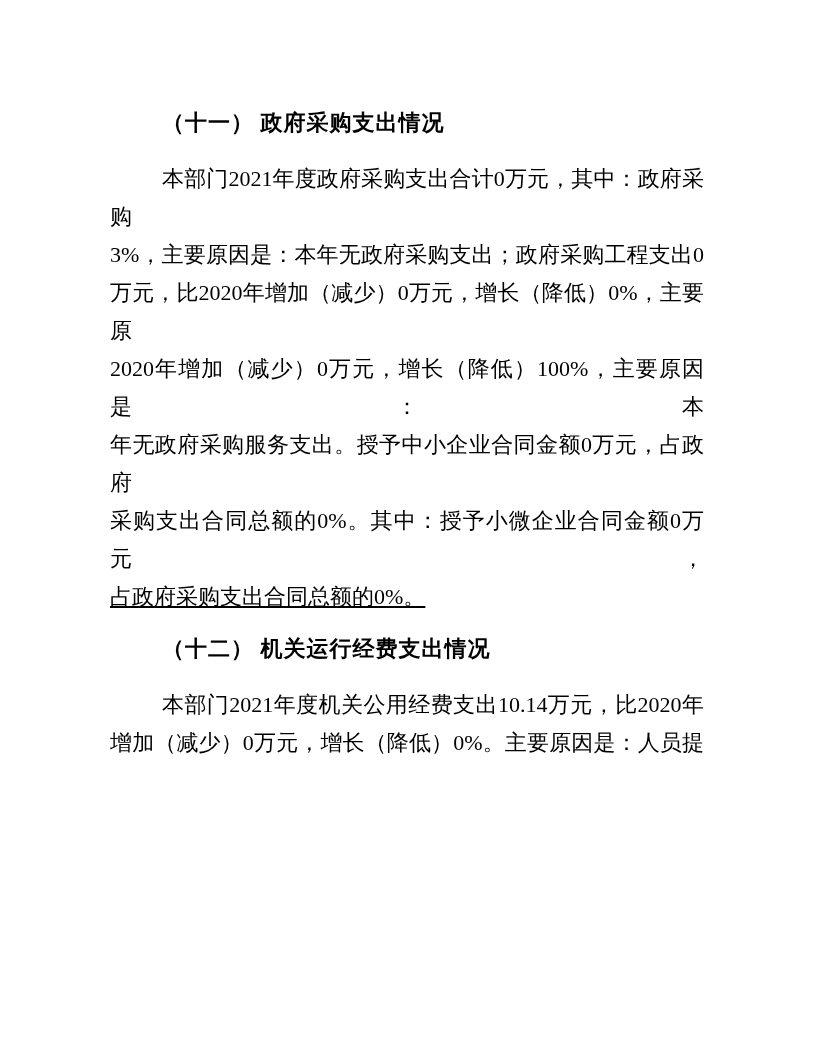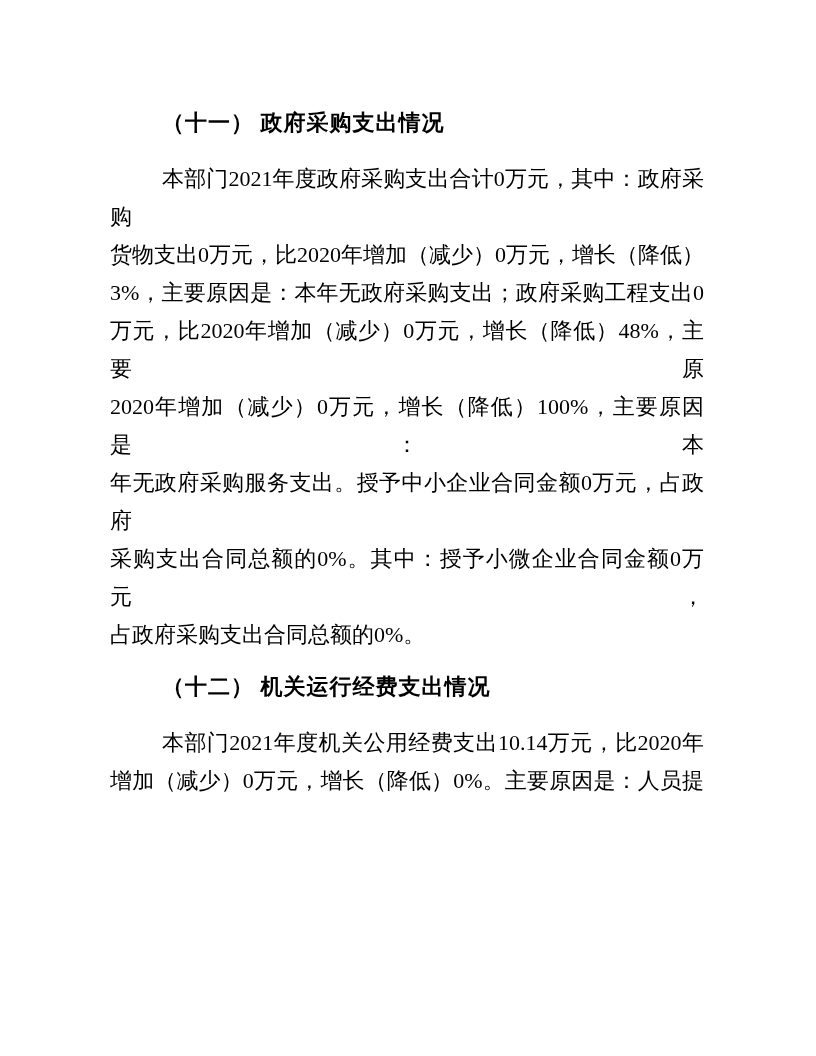--- a/index.html
+++ b/index.html
@@ -41,36 +41,36 @@
     text-align: justify;
     text-align-last: justify;
     -moz-text-align-last: justify;
     line-height: 38px;
   }
   .line.first {
     text-indent: 52px;
   }
   .line.end {
     text-align-last: left;
+    text-decoration: underline;
     -moz-text-align-last: left;
   }
 </style>
 </head>
 <body>
 
 <div class="page">
   <div class="content">
 
     <div class="section">
       <div class="section-heading">（十一） 政府采购支出情况</div>
       <div class="paragraph">
         <div class="line first">本部门2021年度政府采购支出合计0万元，其中：政府采购</div>
-        <div class="line">货物支出0万元，比2020年增加（减少）0万元，增长（降低）</div>
         <div class="line">3%，主要原因是：本年无政府采购支出；政府采购工程支出0</div>
-        <div class="line">万元，比2020年增加（减少）0万元，增长（降低）48%，主要原</div>
+        <div class="line">万元，比2020年增加（减少）0万元，增长（降低）0%，主要原</div>
         <div class="line">2020年增加（减少）0万元，增长（降低）100%，主要原因是：本</div>
         <div class="line">年无政府采购服务支出。授予中小企业合同金额0万元，占政府</div>
         <div class="line">采购支出合同总额的0%。其中：授予小微企业合同金额0万元，</div>
         <div class="line end">占政府采购支出合同总额的0%。</div>
       </div>
     </div>
 
     <div class="section">
       <div class="section-heading">（十二） 机关运行经费支出情况</div>
       <div class="paragraph">

